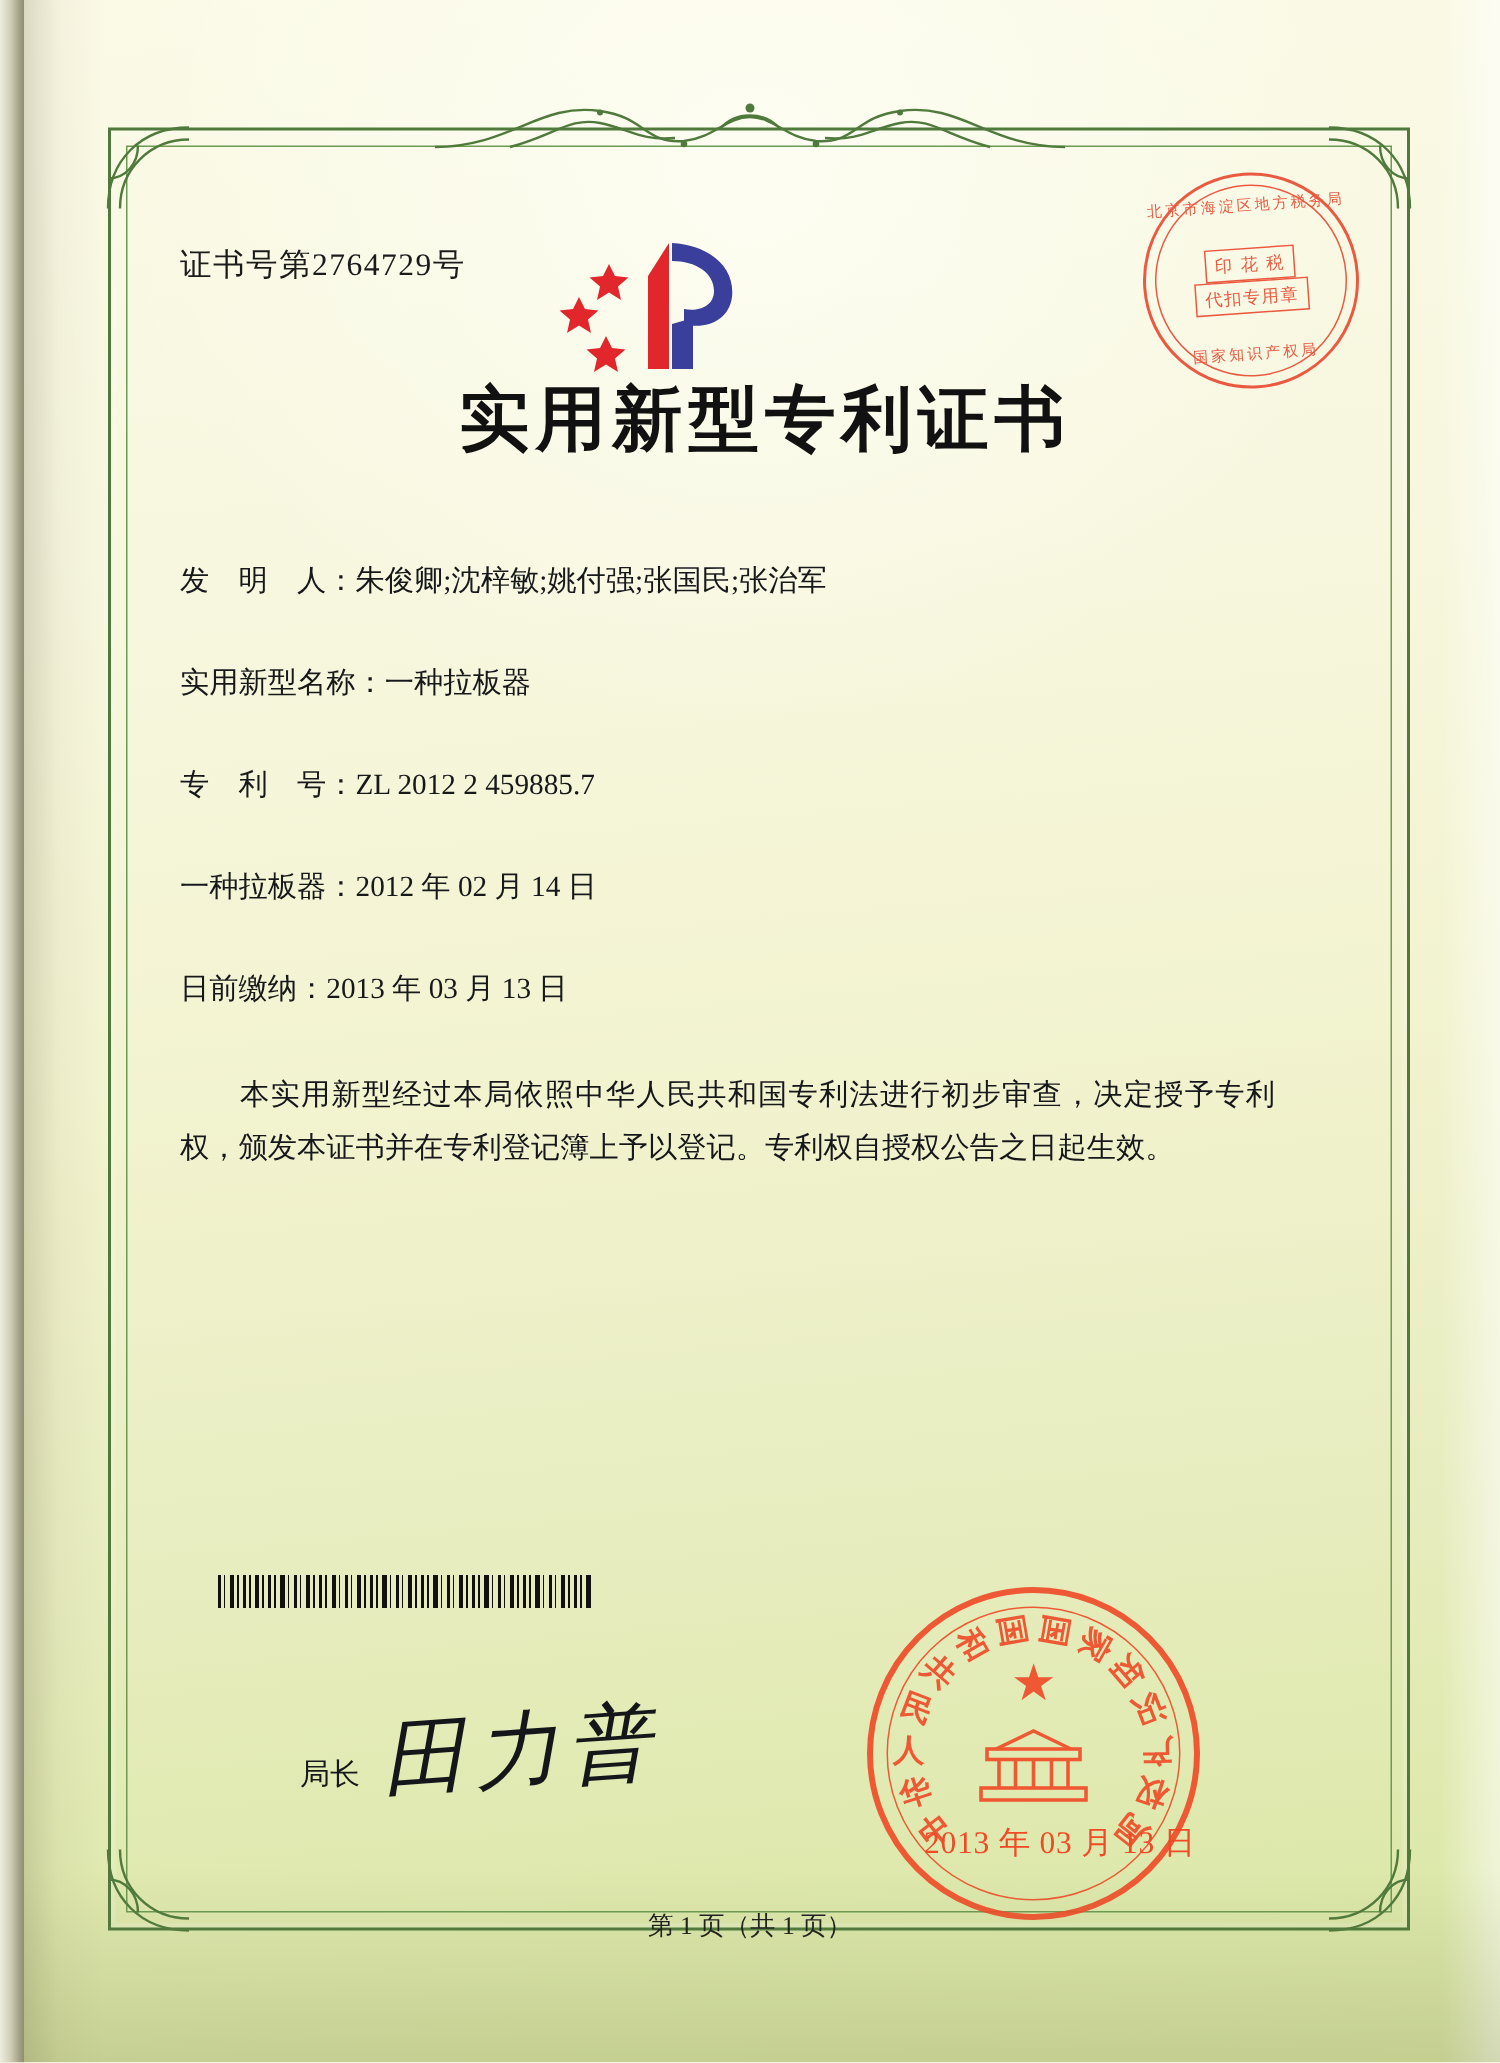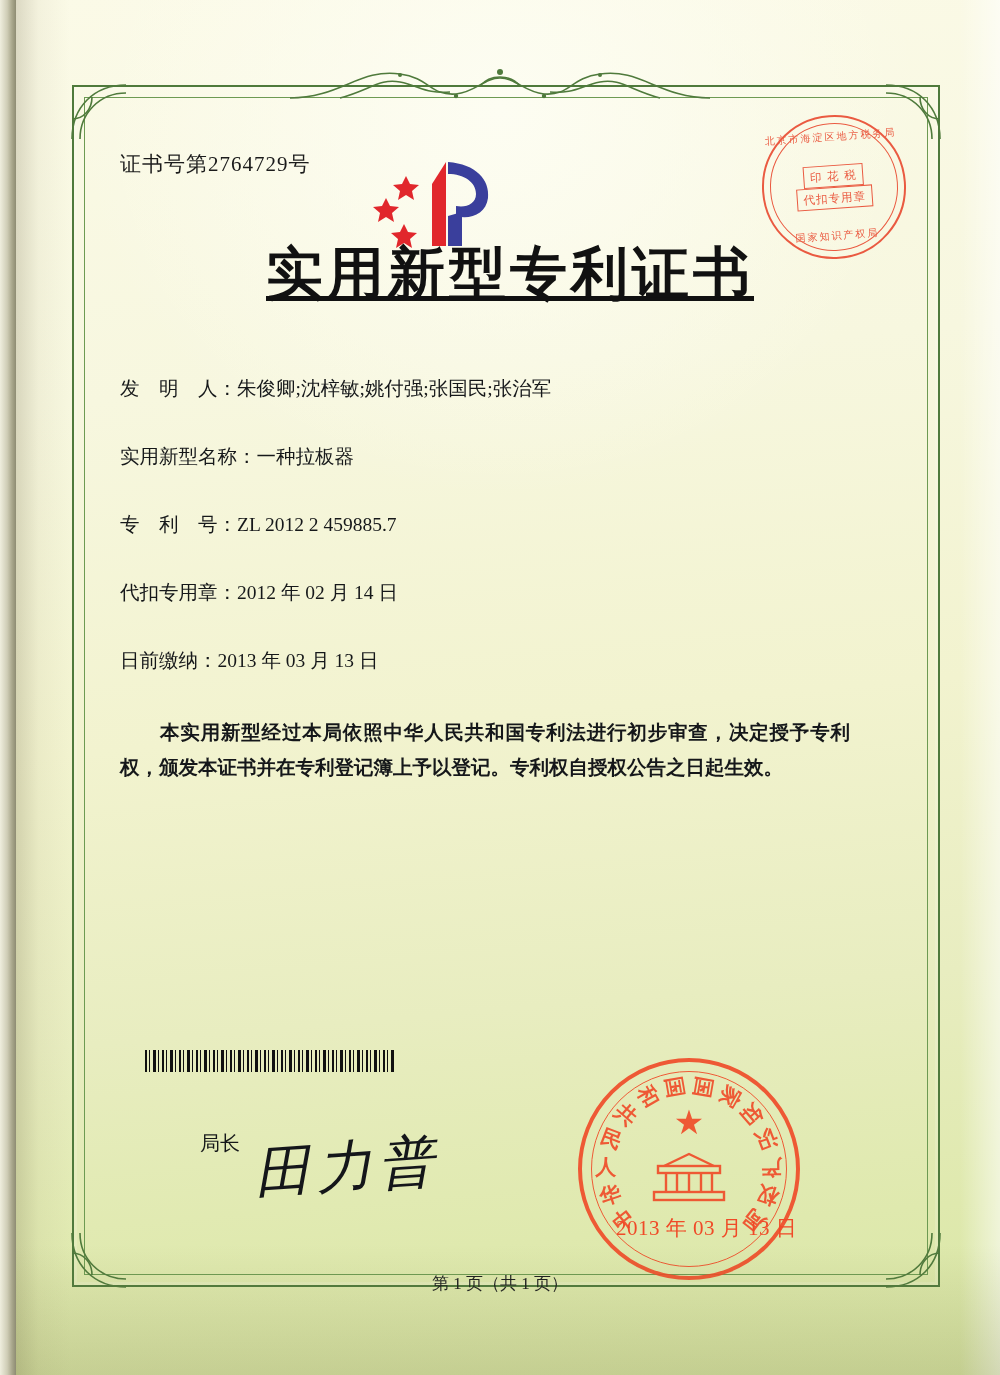--- a/index.html
+++ b/index.html
@@ -80,38 +80,37 @@
   
   .content {
     position: absolute;
     left: 120px; top: 130px; right: 100px;
   }
 
   .cert-no {
     font-size: 21px;
     color: #1b1b1b;
     letter-spacing: 1px;
-    margin-top: 20px;
+    margin-top: 32px;
   }
 
   .logo-wrap {
     position: absolute;
     left: 370px; top: 150px;
     width: 130px; height: 120px;
   }
 
   .title {
     text-align: center;
     font-family: "DejaVu Sans", sans-serif;
     font-weight: bold;
-    font-size: 57px;
+    font-size: 47px;
     letter-spacing: 4px;
     color: #111;
     margin-top: 58px;
-    text-decoration: underline;
   }
 
   .fields {
     margin-top: 62px;
     font-size: 19.5px;
     color: #16181a;
   }
   .field {
     margin-bottom: 41px;
     white-space: nowrap;
@@ -125,42 +124,42 @@
   }
 
   .para-block {
     margin-top: 6px;
     font-size: 19.5px;
     line-height: 35px;
     color: #15171a;
     text-align: justify;
     width: 730px;
   }
-  .para { text-indent: 40px; margin: 0 0 2px 0; font-weight: bold; }
+  .para { text-indent: 40px; margin: 0 0 2px 0; }
 
   
   .barcode {
     position: absolute;
     left: 145px; top: 1050px;
     width: 250px; height: 22px;
     background-image: repeating-linear-gradient(
       to right,
       #111 0px, #111 2px, transparent 2px, transparent 4px,
       #111 4px, #111 5px, transparent 5px, transparent 8px,
       #111 8px, #111 11px, transparent 11px, transparent 13px,
       #111 13px, #111 14px, transparent 14px, transparent 17px
     );
   }
 
   
   .sig-row {
     position: absolute;
     left: 200px; top: 1130px;
     display: flex;
-    align-items: flex-start;
+    align-items: flex-end;
   }
   .sig-label {
     font-size: 20px;
     color: #16181a;
     margin-right: 14px;
     padding-bottom: 10px;
   }
   .sig-mark {
     font-family: "DejaVu Serif", serif;
     font-size: 56px;
@@ -363,21 +362,21 @@
       <div class="field">
         <span class="lbl">发　明　人：</span><span class="val">朱俊卿;沈梓敏;姚付强;张国民;张治军</span>
       </div>
       <div class="field">
         <span class="lbl">实用新型名称：</span><span class="val">一种拉板器</span>
       </div>
       <div class="field">
         <span class="lbl">专　利　号：</span><span class="val">ZL 2012 2 459885.7</span>
       </div>
       <div class="field">
-        <span class="lbl">代扣专用章：</span><span class="val">2012 年 02 月 14 日</span>
+        <span class="lbl">一种拉板器：</span><span class="val">2012 年 02 月 14 日</span>
       </div>
       <div class="field">
         <span class="lbl">日前缴纳：</span><span class="val">2013 年 03 月 13 日</span>
       </div>
     </div>
 
     <div class="para-block">
       <p class="para">本实用新型经过本局依照中华人民共和国专利法进行初步审查，决定授予专利权，颁发本证书并在专利登记簿上予以登记。专利权自授权公告之日起生效。</p>
     </div>
   </div>

